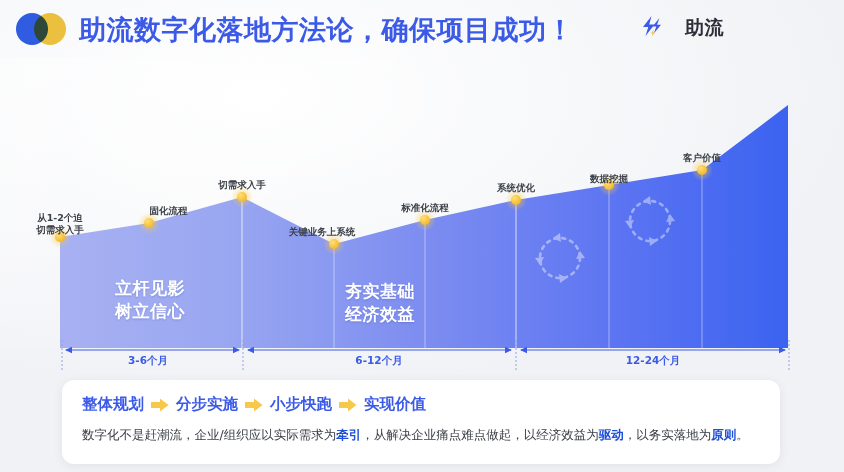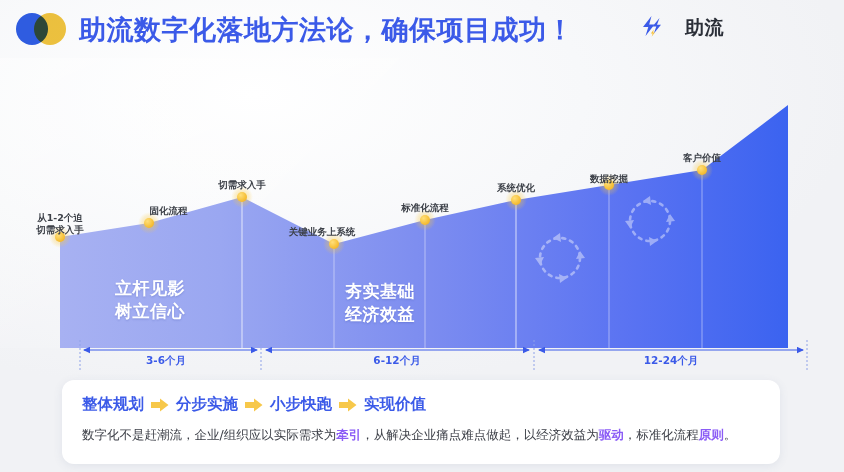--- a/index.html
+++ b/index.html
@@ -61,21 +61,21 @@
   }
   .phase-title {
     position: absolute; transform: translateX(-50%);
     font-size: 17px; font-weight: 700; color: #ffffff; text-align: center;
     line-height: 23px; white-space: pre-line; letter-spacing: .5px;
     text-shadow: 0 1px 2px rgba(40,60,150,.25);
     font-family: "DejaVu Sans", "Liberation Sans", sans-serif;
   }
 
   
-  #timeline { position: absolute; left: 18px; top: 340px; width: 691px; height: 34px; text-decoration: underline; }
+  #timeline { position: absolute; left: 0; top: 340px; width: 691px; height: 34px; text-decoration: underline; }
   .tl-label {
     position: absolute; transform: translateX(-50%); top: 14px;
     font-size: 10.5px; font-weight: 700; color: #3b5ae8; white-space: nowrap;
     font-family: "DejaVu Sans", "Liberation Sans", sans-serif;
   }
 
   
   #card {
     position: absolute; left: 62px; top: 380px; width: 718px; height: 84px;
     background: #ffffff; border-radius: 12px;
@@ -86,21 +86,21 @@
   .step {
     font-size: 15.5px; font-weight: 700; color: #3b5ae8; white-space: nowrap;
     font-family: "DejaVu Sans", "Liberation Sans", sans-serif;
   }
   .step-arrow { width: 18px; height: 14px; flex: 0 0 auto; }
   #summary {
     margin-top: 11px; font-size: 12.5px; line-height: 17px; color: #3a3d45;
     white-space: nowrap;
     font-family: "DejaVu Sans", "Liberation Sans", sans-serif;
   }
-  #summary b { font-weight: 700; color: #8b5cf6; }
+  #summary b { font-weight: 700; color: #1d4ed8; }
 </style>
 </head>
 <body>
 
 <div id="slide">
 
   <div id="header">
     <div id="logo-mark">
       <div class="c1"></div>
       <div class="c2"></div>
@@ -248,16 +248,16 @@
       <span class="step">分步实施</span>
       <svg class="step-arrow" viewBox="0 0 18 14">
         <path d="M0,4 L9,4 L9,0.5 L17.5,7 L9,13.5 L9,10 L0,10 Z" fill="#f7c84a"></path>
       </svg>
       <span class="step">小步快跑</span>
       <svg class="step-arrow" viewBox="0 0 18 14">
         <path d="M0,4 L9,4 L9,0.5 L17.5,7 L9,13.5 L9,10 L0,10 Z" fill="#f7c84a"></path>
       </svg>
       <span class="step">实现价值</span>
     </div>
-    <div id="summary"><span>数字化不是赶潮流，企业/组织应以实际需求为</span><b>牵引</b><span>，从解决企业痛点难点做起，以经济效益为</span><b>驱动</b><span>，标准化流程</span><b>原则</b><span>。</span></div>
+    <div id="summary"><span>数字化不是赶潮流，企业/组织应以实际需求为</span><b>牵引</b><span>，从解决企业痛点难点做起，以经济效益为</span><b>驱动</b><span>，以务实落地为</span><b>原则</b><span>。</span></div>
   </div>
 
 </div>
 
 </body></html>

